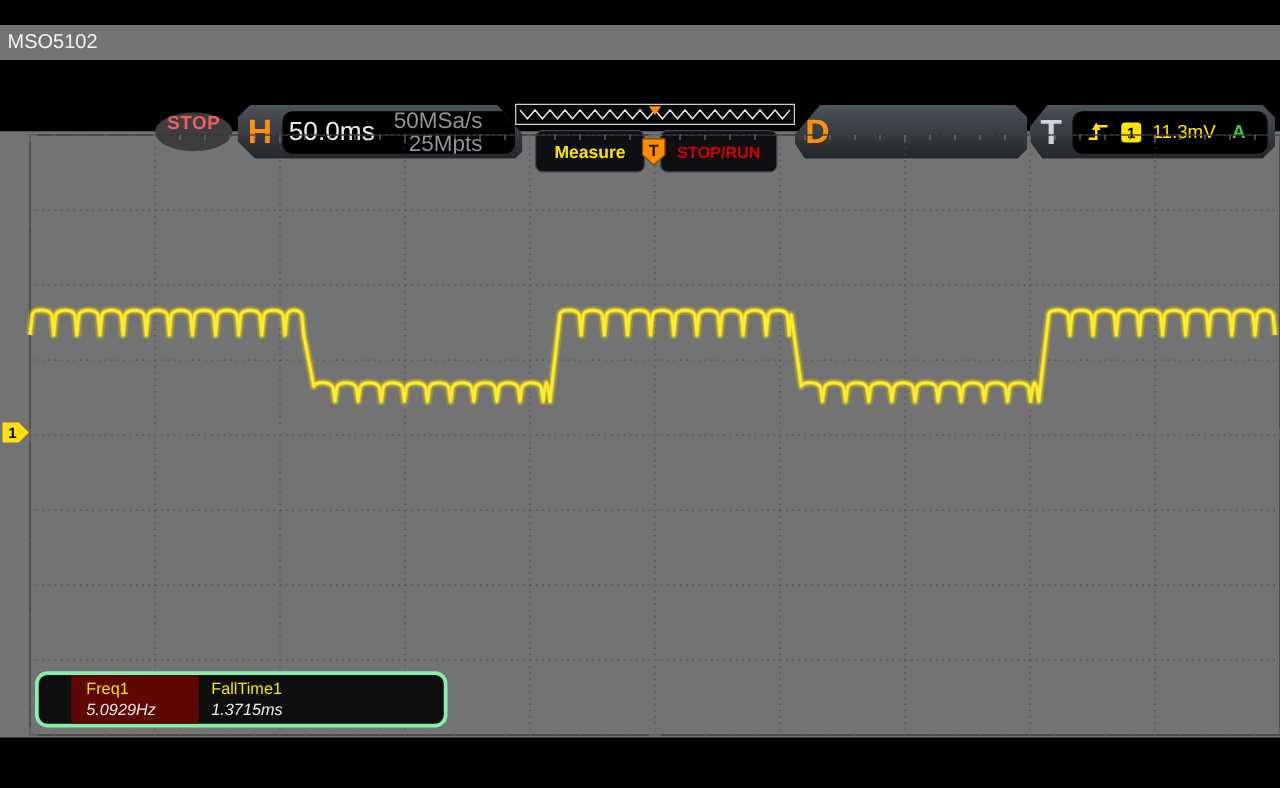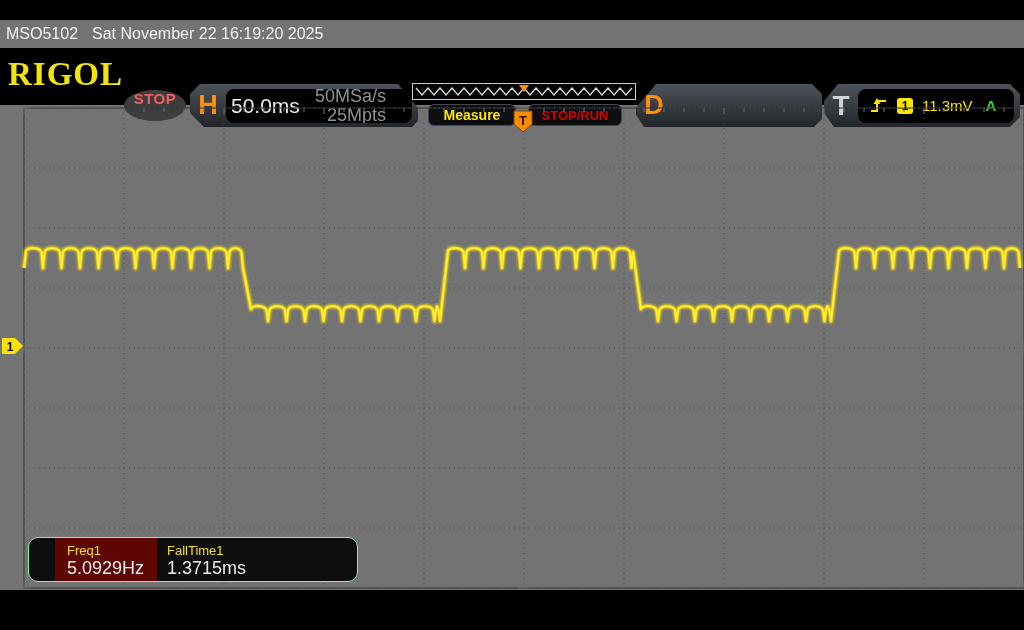--- a/index.html
+++ b/index.html
@@ -29,22 +29,22 @@
   .h-section{left:190px;top:36px;width:228px;height:43px;
      clip-path:polygon(10px 0,calc(100% - 20px) 0,100% 55%,100% calc(100% - 6px),calc(100% - 6px) 100%,14px 100%,0 calc(100% - 14px),0 10px);}
   .tb-value{color:#eeeeee;font-size:21px;padding-left:5px;}
   .rate-col{margin-left:auto;text-align:right;padding-right:26px;color:#8f9296;font-size:18px;line-height:1.05;}
 
   .overview-bar{position:absolute;left:412px;top:35px;width:224px;height:17px;background:#060606;
                 border:1px solid #cfcfcf;box-sizing:border-box;}
   .overview-marker{position:absolute;left:50%;top:1px;margin-left:-5px;width:0;height:0;
                    border-left:5px solid transparent;border-right:5px solid transparent;border-top:7px solid #ff8c00;}
 
-  .scope-btn{position:absolute;top:56px;height:22px;background:#0d0f12;border:1px solid #43484e;
-             border-radius:6px;box-sizing:border-box;display:flex;align-items:center;justify-content:center;text-decoration:underline;}
+  .scope-btn{position:absolute;top:56px;height:34px;background:#0d0f12;border:1px solid #43484e;
+             border-radius:6px;box-sizing:border-box;display:flex;align-items:center;justify-content:center;}
   .measure-btn{left:428px;width:88px;}
   .measure-btn span{color:#ffe600;font-weight:bold;font-size:14px;}
   .stoprun-btn{left:528px;width:94px;}
   .stoprun-btn span{color:#d40000;font-weight:bold;font-size:13px;text-align:right;}
 
   .d-section{left:636px;top:36px;width:186px;height:43px;
      clip-path:polygon(20px 0,calc(100% - 10px) 0,100% 10px,100% calc(100% - 8px),calc(100% - 8px) 100%,8px 100%,0 calc(100% - 12px),0 55%);}
 
   .t-section{left:824px;top:36px;width:196px;height:43px;
      clip-path:polygon(14px 0,calc(100% - 10px) 0,100% 10px,100% calc(100% - 10px),calc(100% - 10px) 100%,10px 100%,0 calc(100% - 14px),0 40%);}
@@ -52,44 +52,42 @@
   .t-panel{gap:9px;padding-left:12px;}
   .trig-badge{width:16px;height:16px;background:#ffe600;border-radius:3px;color:#000;
               font-weight:bold;font-size:12px;display:flex;align-items:center;justify-content:center;}
   .trig-level{color:#ffe600;font-weight:normal;font-size:15px;}
   .trig-mode{color:#3ecf3e;font-weight:bold;font-size:15px;margin-left:4px;margin-right:8px;}
 
   
   #scope-svg{position:absolute;left:0;top:85px;}
 
   .meas-box{position:absolute;left:28px;top:517px;width:330px;height:45px;background:rgba(0,0,0,.88);
-            border:1px solid #86efac;border-radius:10px;box-sizing:border-box;display:flex;
+            border:3px solid #86efac;border-radius:10px;box-sizing:border-box;display:flex;
             padding-left:26px;overflow:hidden;z-index:5;}
   .meas-col{display:flex;flex-direction:column;justify-content:center;padding-left:12px;box-sizing:border-box;}
   .meas-col.c0{width:102px;background:#5e0602;}
   .meas-col.c1{width:96px;padding-left:10px;}
   .meas-col.c2{width:100px;padding-left:10px;}
   .meas-label{color:#f5e11a;font-size:13px;line-height:16px;}
-  .meas-value{color:#ececec;font-size:18px;line-height:18px;}
+  .meas-value{color:#ececec;font-size:13px;line-height:18px;font-style:italic;}
 
   
   .bottombar{position:absolute;left:0;top:570px;width:1024px;height:60px;background:#000;}
 </style>
 </head>
 <body>
 
 <div id="screen">
 
   <div class="titlebar">
     <span class="model">MSO5102</span>
-    <span class="dt">Sat November 22 16:19:20 2025</span>
   </div>
 
   <div class="header">
-    <div class="logo">RIGOL</div>
 
     <div class="stop-badge">
       <span>STOP</span>
     </div>
 
     <div class="hsec h-section">
       <div class="sec-inner">
         <div class="sec-label">H</div>
         <div class="sec-panel">
           <span class="tb-value">50.0ms</span>

